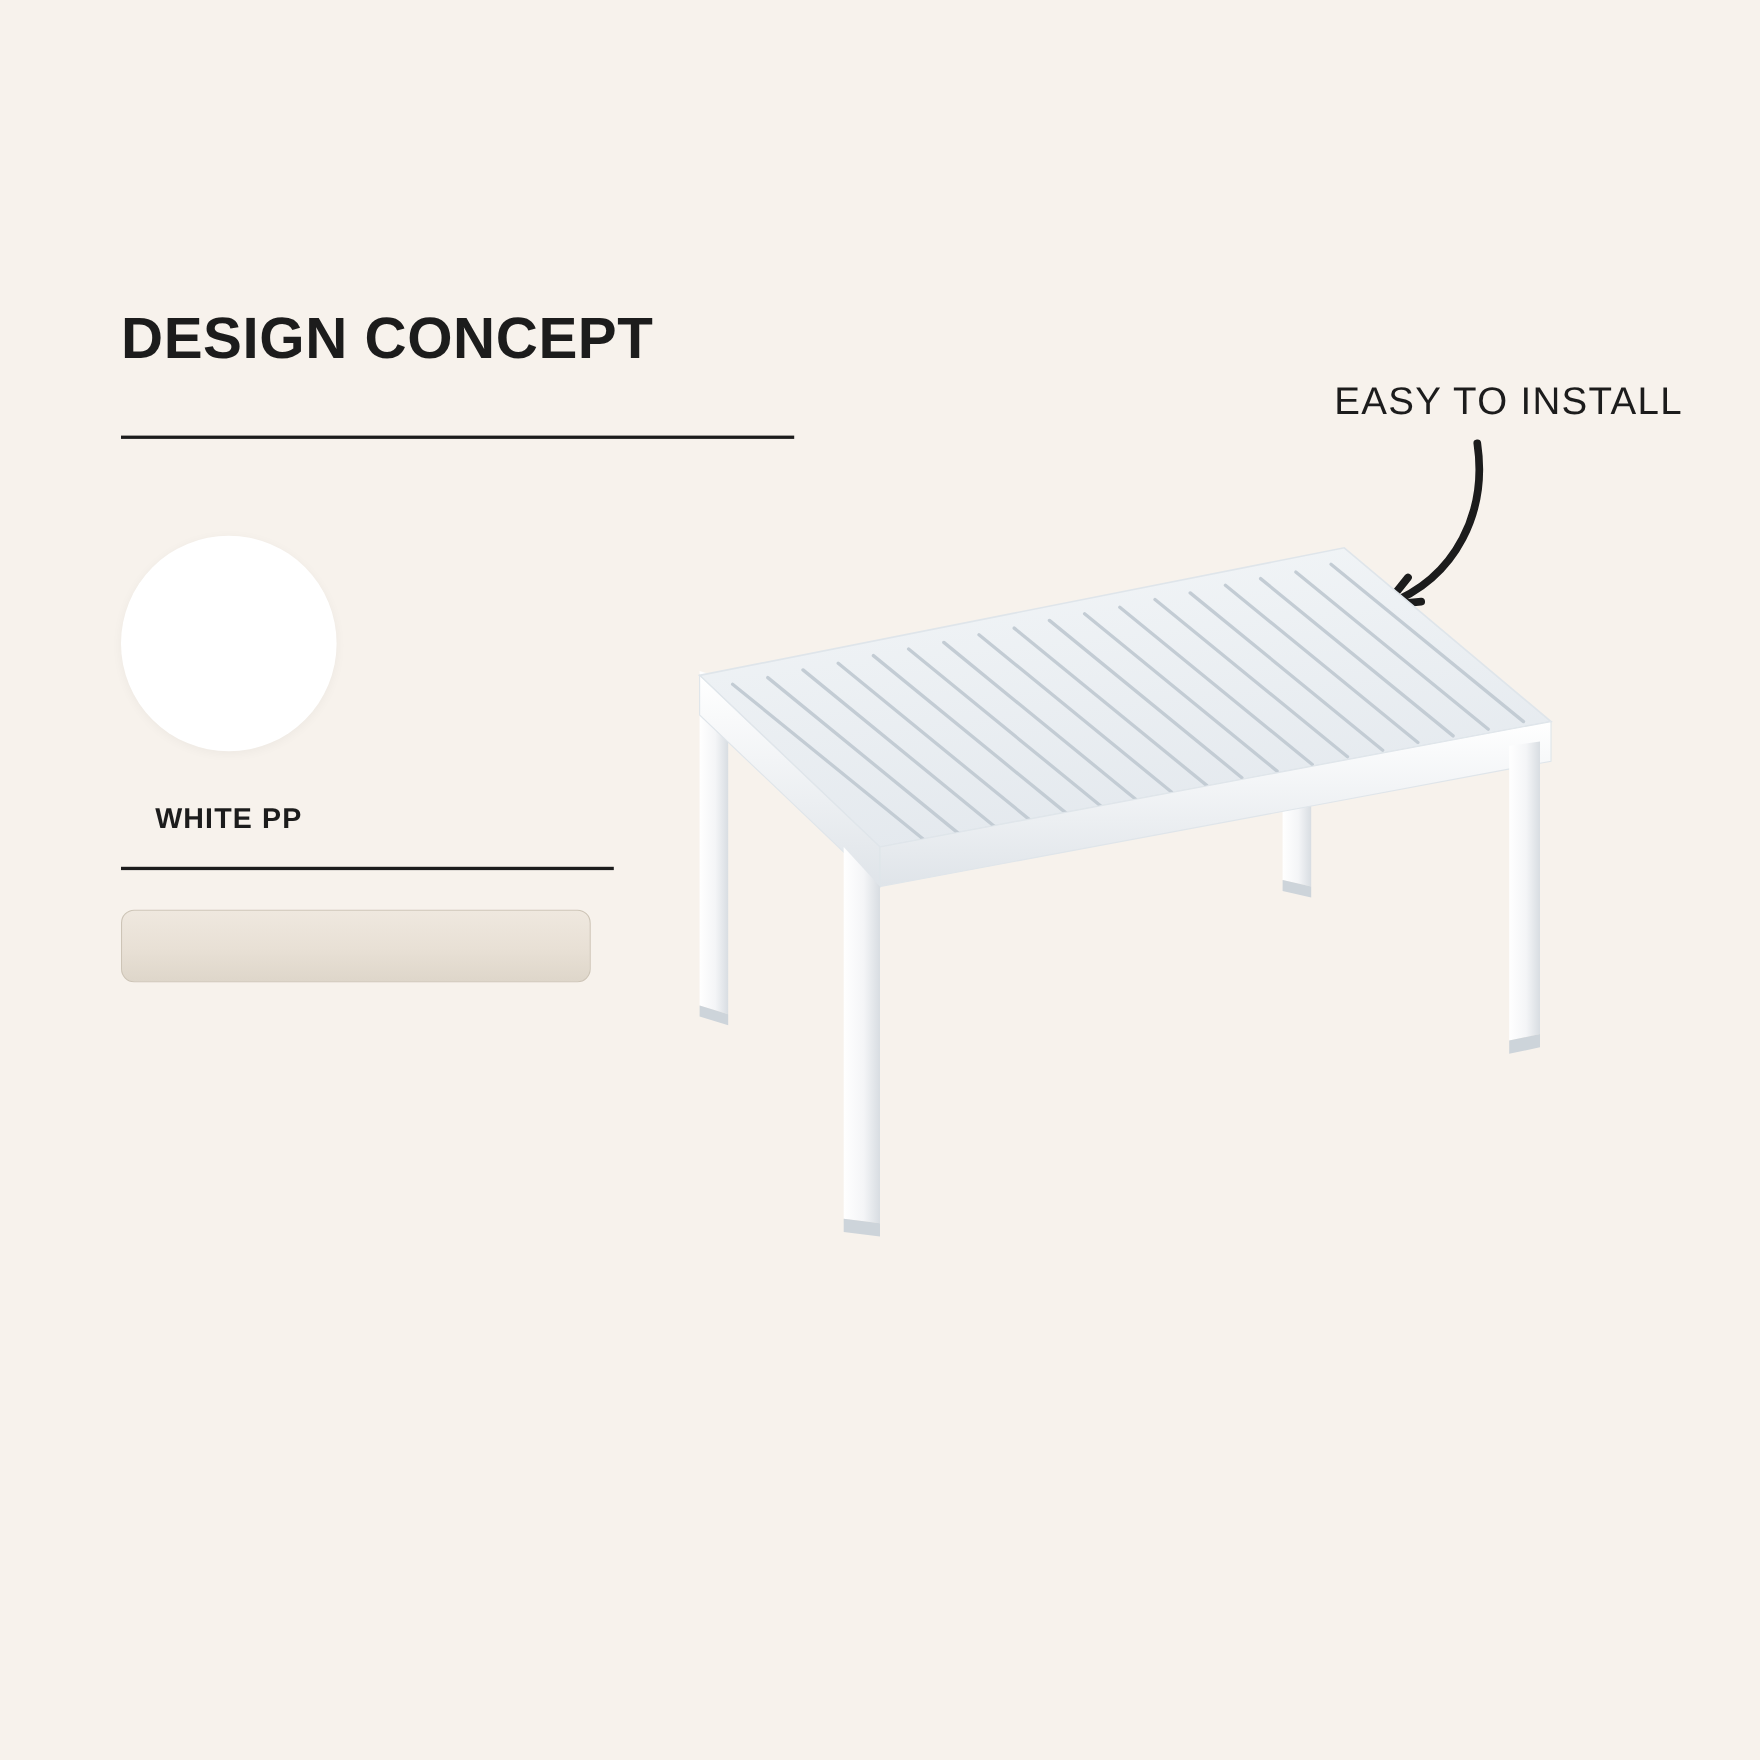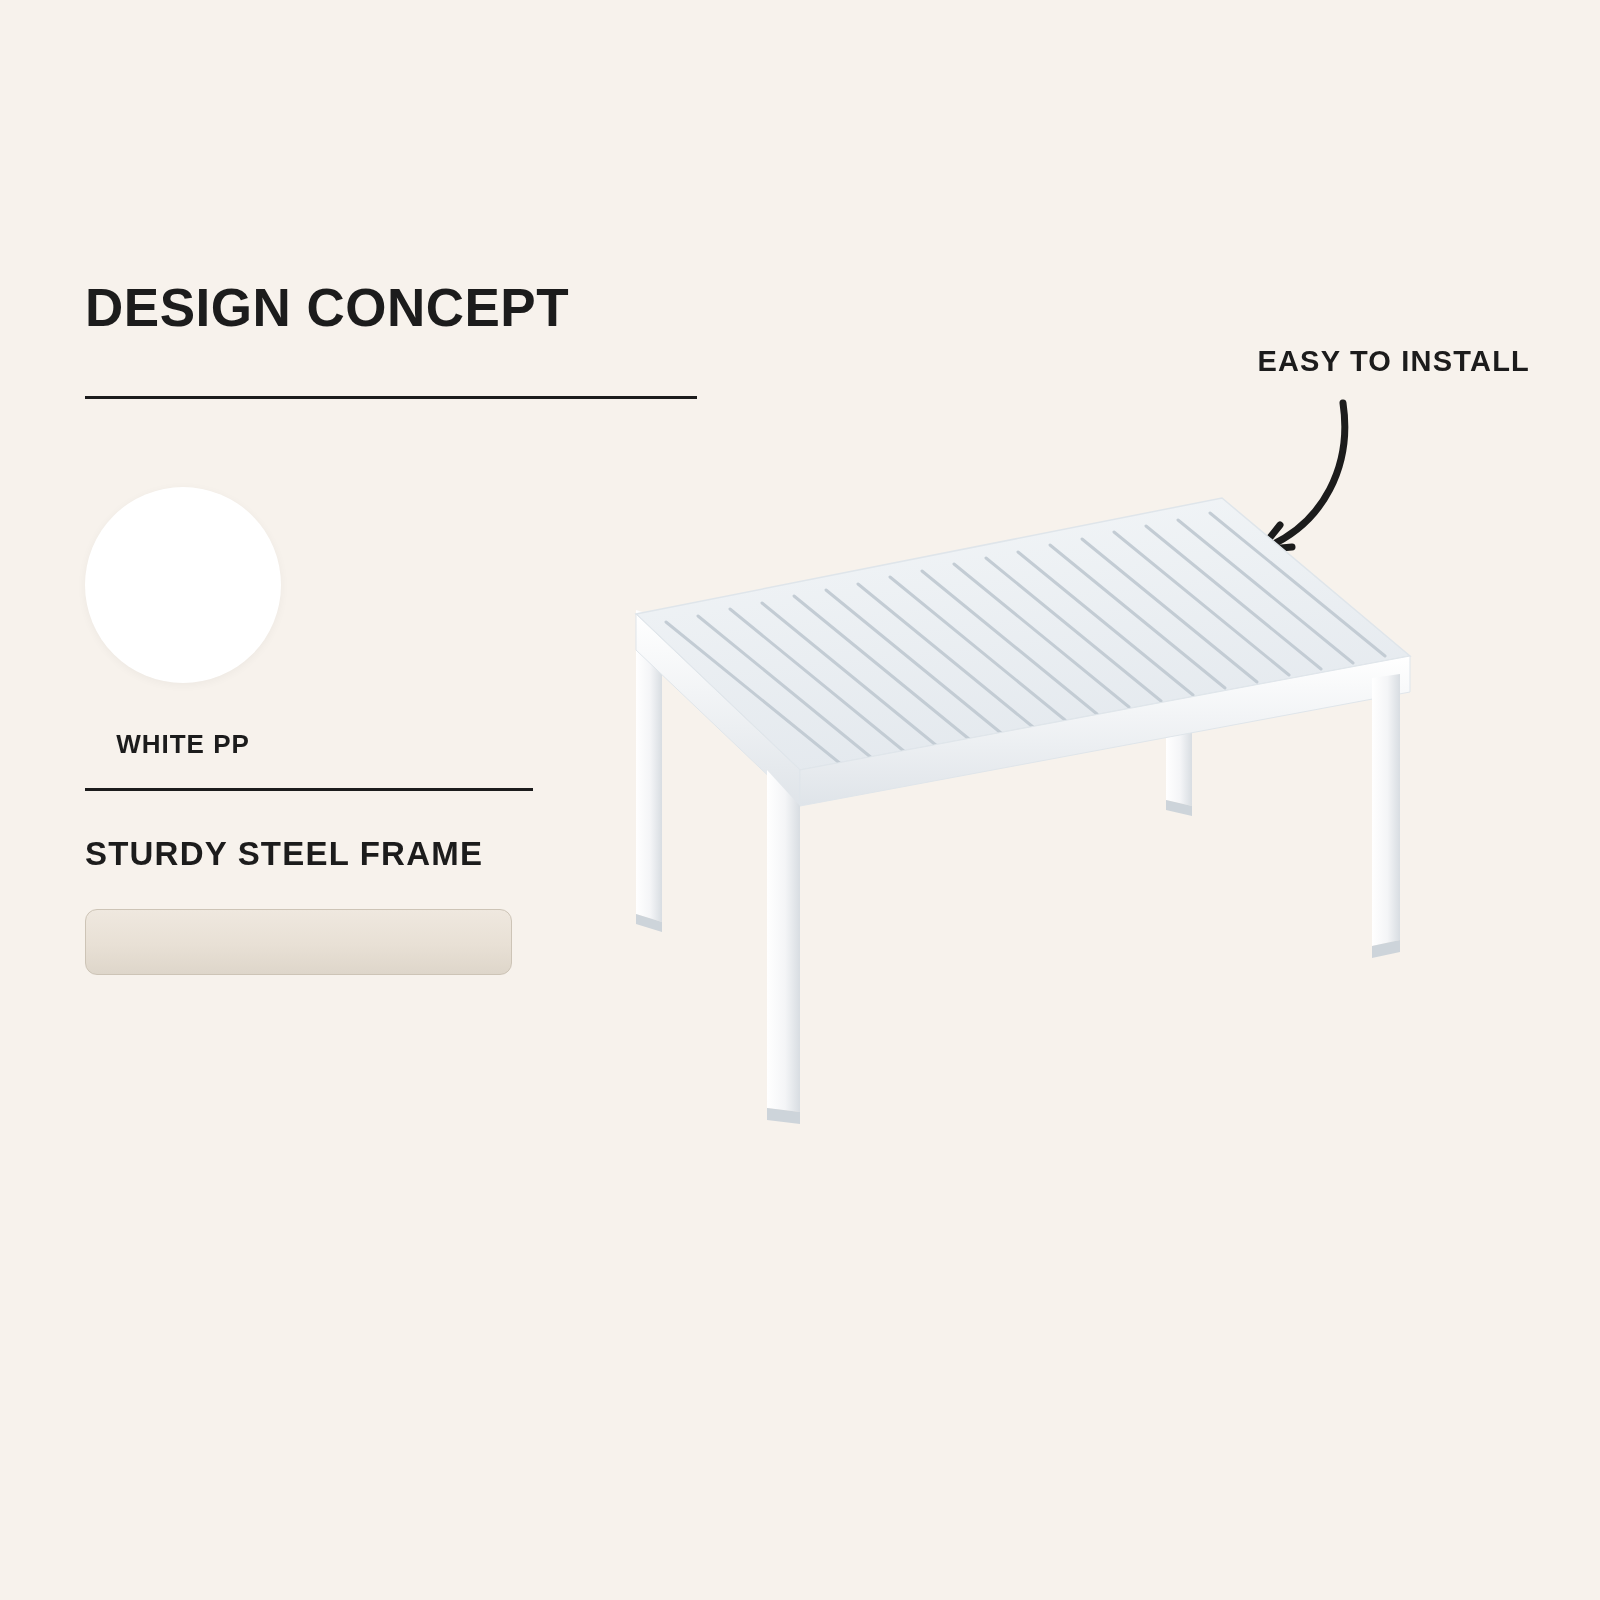--- a/index.html
+++ b/index.html
@@ -15,23 +15,24 @@
     position: relative;
   }
   .page {
     position: absolute;
     inset: 0;
   }
 
   
   .left-panel {
     position: absolute;
-    left: 85px;
+    left: 110px;
     top: 280px;
     width: 460px;
+    text-align: right;
   }
   .title {
     font-size: 53px;
     font-weight: bold;
     letter-spacing: 0.5px;
     color: #1c1c1c;
     line-height: 1.05;
     margin: 0;
     white-space: nowrap;
   }
@@ -110,22 +111,22 @@
   }
 
   
   .callout {
     position: absolute;
     right: 70px;
     top: 345px;
     text-align: right;
   }
   .callout-text {
-    font-size: 29px;
-    font-weight: bold;
+    font-size: 35px;
+    font-weight: normal;
     letter-spacing: 1.2px;
     color: #1c1c1c;
     white-space: nowrap;
   }
   .callout-arrow {
     position: absolute;
     right: 240px;
     top: 385px;
     width: 220px;
     height: 210px;
@@ -157,21 +158,20 @@
 
     <div class="swatch-row">
       <div class="swatch-col">
         <div class="swatch-circle"></div>
         <div class="swatch-label">WHITE PP</div>
       </div>
     </div>
 
     <div class="rule2"></div>
 
-    <div class="frame-title">STURDY STEEL FRAME</div>
 
     <div class="frame-bar"></div>
   </div>
 
   <div class="callout">
     <div class="callout-text">EASY TO INSTALL</div>
   </div>
 
   <svg class="callout-arrow" viewBox="0 0 220 210">
     <path d="M203 18 C212 78, 186 140, 120 165" fill="none" stroke="#1c1c1c" stroke-width="7" stroke-linecap="round"></path>

